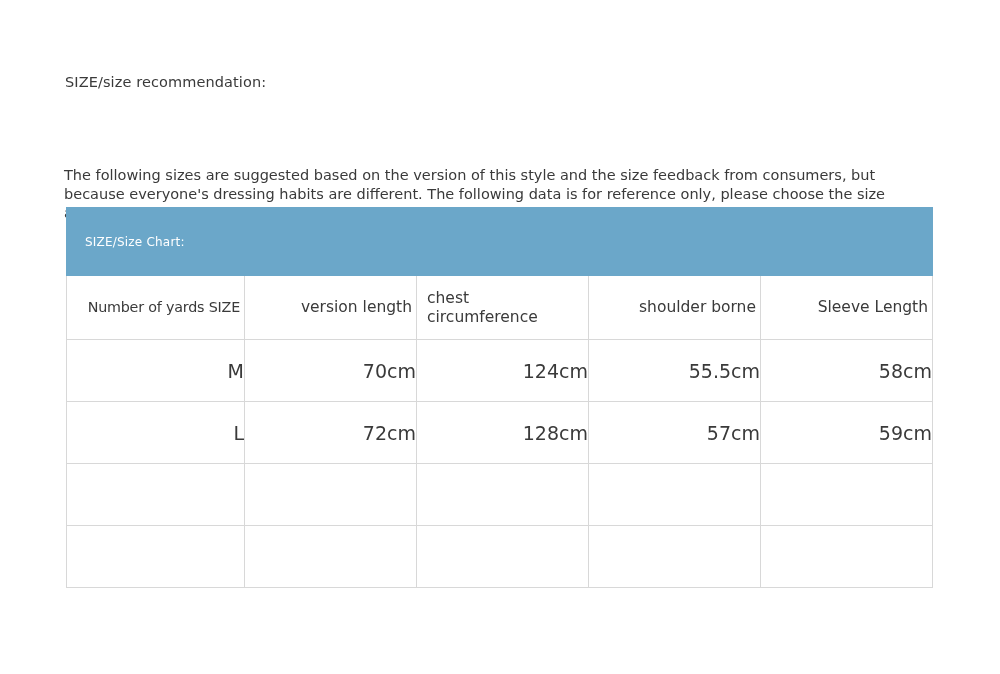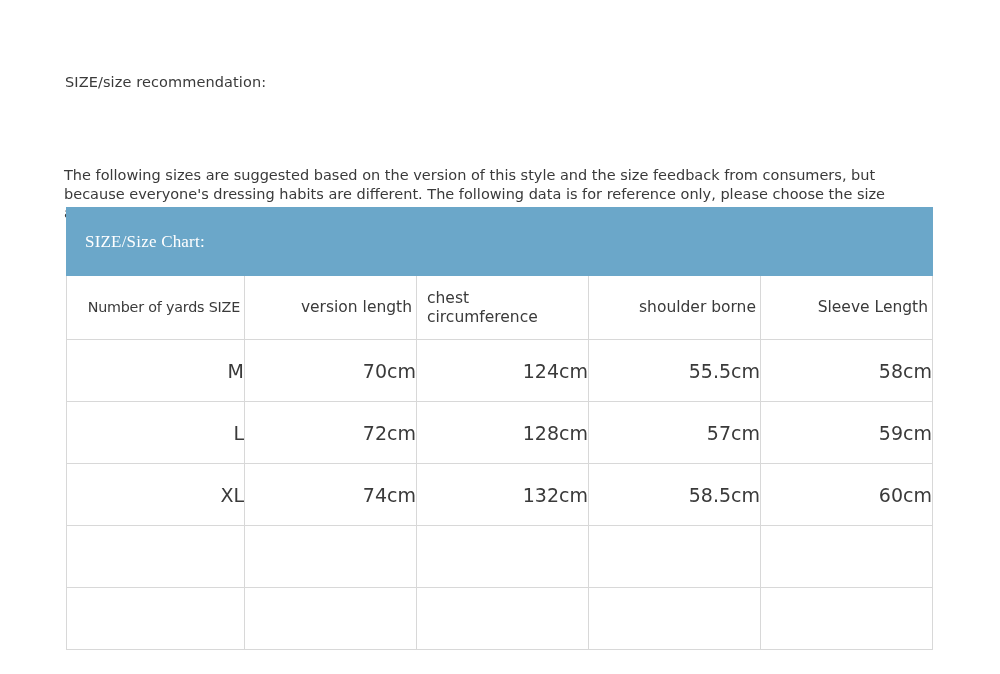--- a/index.html
+++ b/index.html
@@ -54,24 +54,23 @@
     text-align: right;
     vertical-align: middle;
     font-weight: normal;
   }
   .chart-header-cell {
     background: #6ba7c9;
     height: 67px;
     text-align: left !important;
     padding-left: 18px !important;
     color: #ffffff;
-    font-size: 17px;
+    font-size: 12px;
     border: 1px solid #6ba7c9 !important;
     letter-spacing: 0.2px;
-    font-family: Liberation Serif, serif;
   }
   .col-head {
     height: 63px;
     font-size: 15.5px;
     color: #3a3a3a;
     line-height: 19px;
     padding: 0 4px !important;
   }
   .col-head.first {
     font-size: 14.3px;
@@ -132,27 +131,20 @@
         <td class="data-cell">58cm</td>
       </tr>
       <tr>
         <td class="data-cell">L</td>
         <td class="data-cell">72cm</td>
         <td class="data-cell">128cm</td>
         <td class="data-cell">57cm</td>
         <td class="data-cell">59cm</td>
       </tr>
       <tr>
-        <td class="data-cell">XL</td>
-        <td class="data-cell">74cm</td>
-        <td class="data-cell">132cm</td>
-        <td class="data-cell">58.5cm</td>
-        <td class="data-cell">60cm</td>
-      </tr>
-      <tr>
         <td class="empty-cell"></td>
         <td class="empty-cell"></td>
         <td class="empty-cell"></td>
         <td class="empty-cell"></td>
         <td class="empty-cell"></td>
       </tr>
       <tr>
         <td class="empty-cell"></td>
         <td class="empty-cell"></td>
         <td class="empty-cell"></td>

